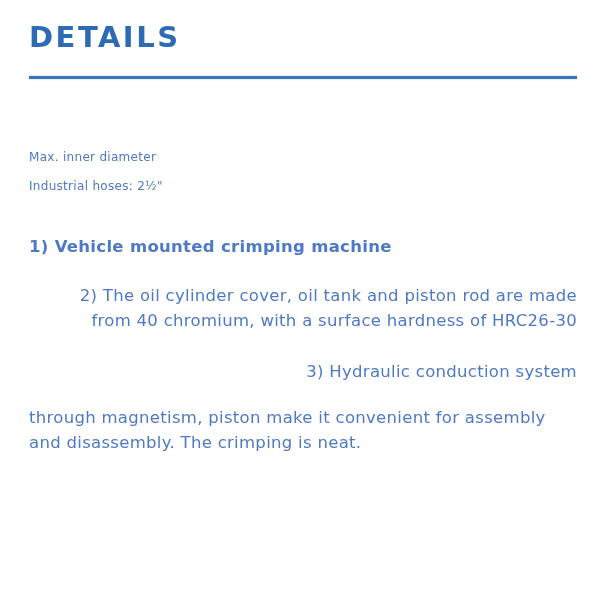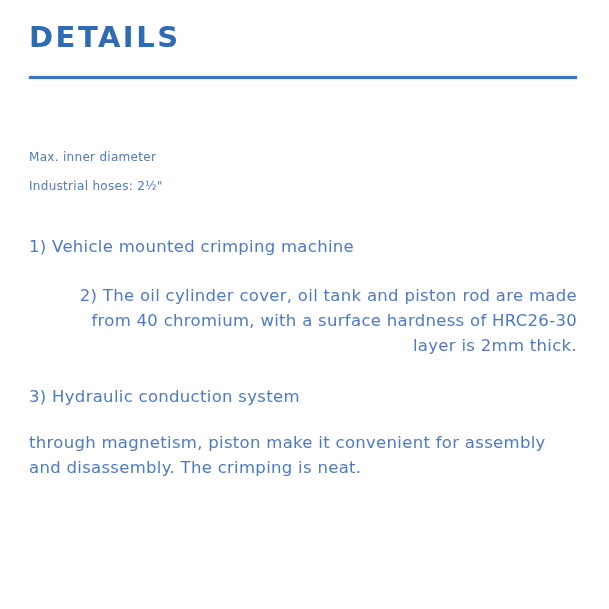--- a/index.html
+++ b/index.html
@@ -48,23 +48,23 @@
   }
   .feature {
     margin: 0;
   }
   .feature .line {
     font-size: 16.5px;
     line-height: 25px;
     letter-spacing: 0.3px;
     color: var(--body-color);
   }
-  .feature-1 { margin-top: 33px; }
+  .feature-1 { margin-top: 33px; font-weight: bold; }
   .feature-2 { margin-top: 24px; text-align: right; }
-  .feature-3 { margin-top: 26px; }
+  .feature-3 { margin-top: 26px; text-align: right; }
   .feature-4 { margin-top: 21px; }
 </style>
 </head>
 <body>
 
 <div class="page">
 
   <h1 class="title">DETAILS</h1>
 
   <hr class="divider">
@@ -74,21 +74,20 @@
     <div class="line">Industrial hoses: 2½"</div>
   </div>
 
   <div class="feature feature-1">
     <div class="line">1) Vehicle mounted crimping machine</div>
   </div>
 
   <div class="feature feature-2">
     <div class="line">2) The oil cylinder cover, oil tank and piston rod are made</div>
     <div class="line">from 40 chromium, with a surface hardness of HRC26-30</div>
-    <div class="line">layer is 2mm thick.</div>
   </div>
 
   <div class="feature feature-3">
     <div class="line">3) Hydraulic conduction system</div>
   </div>
 
   <div class="feature feature-4">
     <div class="line">through magnetism, piston make it convenient for assembly</div>
     <div class="line">and disassembly. The crimping is neat.</div>
   </div>

